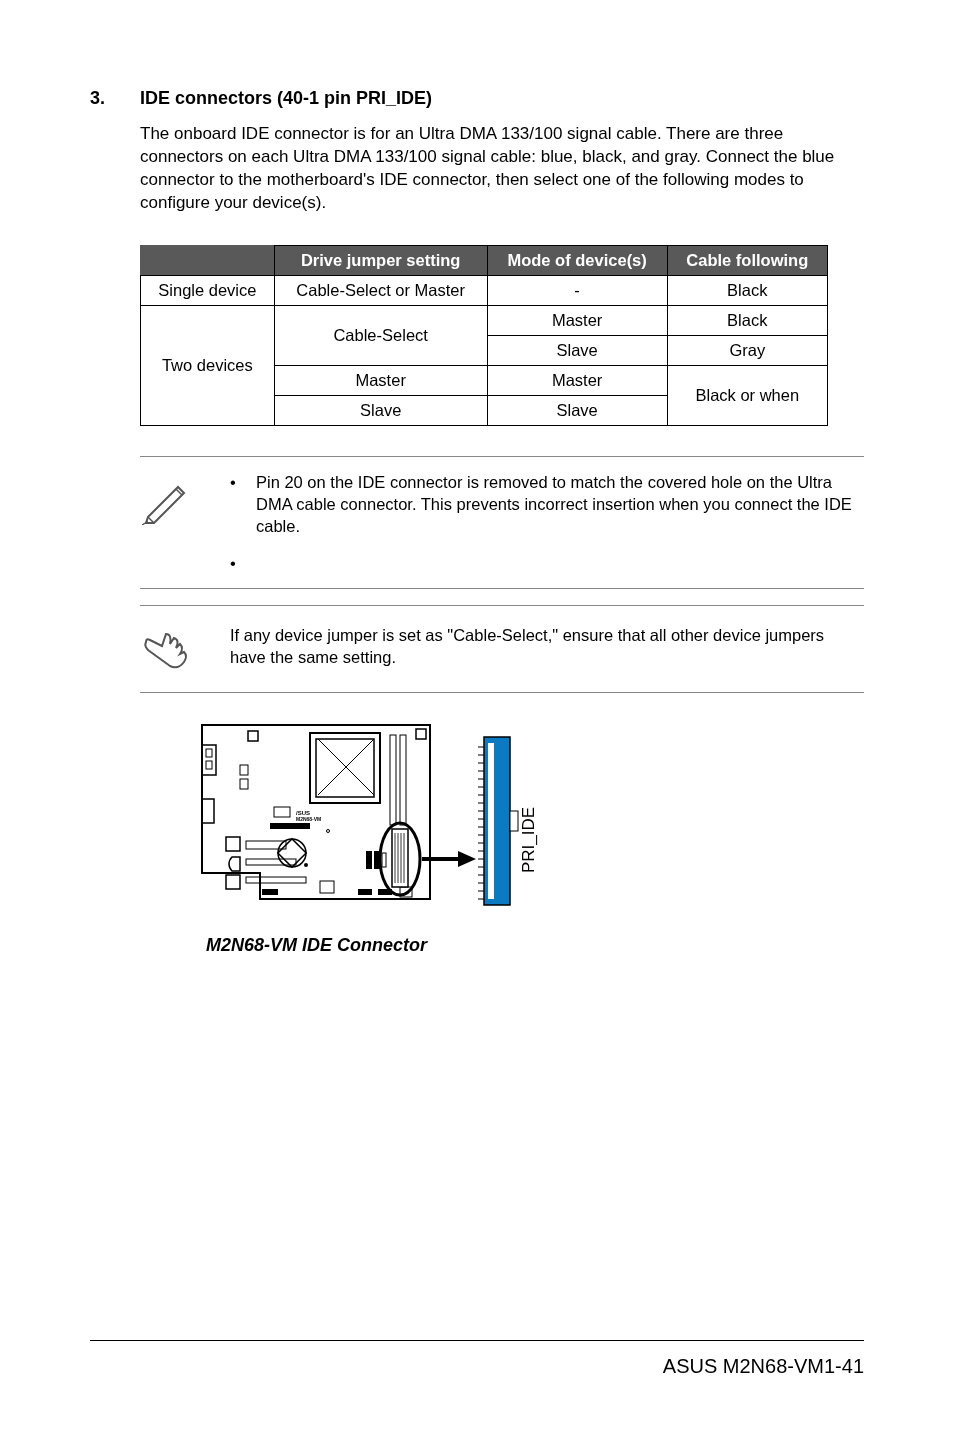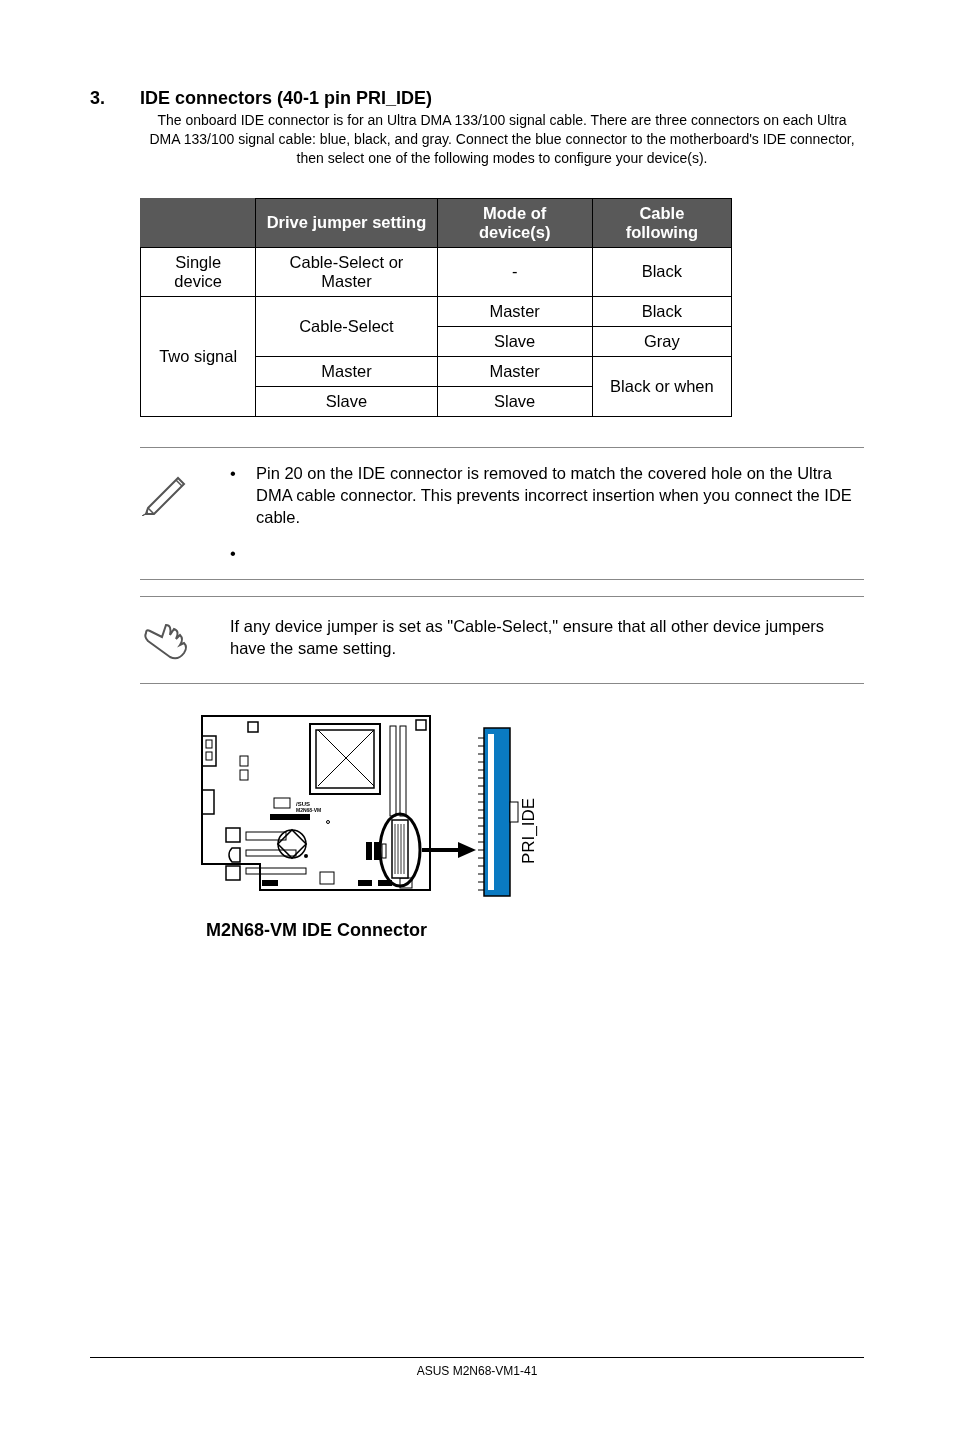--- a/index.html
+++ b/index.html
@@ -21,31 +21,30 @@
       font-weight: bold;
       font-size: 18px;
       min-width: 16px;
     }
     .section-body {
       flex: 1;
     }
     .section-title {
       font-weight: bold;
       font-size: 18px;
-      margin-bottom: 2px;
+      margin-bottom: 14px;
     }
     .section-text {
-      font-size: 14px;
+      font-size: 17px;
       line-height: 1.35;
-      text-align: center;
     }
     .config-table {
       border-collapse: collapse;
       margin: 30px 0 30px 50px;
-      width: 592px;
+      width: 688px;
     }
     .config-table th, .config-table td {
       border: 1px solid #000;
       padding: 5px 10px;
       font-size: 16.5px;
       text-align: center;
       vertical-align: middle;
     }
     .config-table th {
       background: #595959;
@@ -88,33 +87,34 @@
       padding-top: 4px;
     }
     .diagram-wrap {
       margin-left: 110px;
       margin-top: 8px;
     }
     .diagram-svg { display: block; }
     .diagram-caption {
       font-weight: bold;
       font-size: 18px;
-      margin-top: 6px;
+      margin-top: 12px;
       margin-left: 6px;
+      font-style: italic;
     }
     .footer {
       position: absolute;
       bottom: 60px;
       left: 90px;
       right: 90px;
       border-top: 1px solid #000;
       display: flex;
-      justify-content: center;
-      padding-top: 6px;
-      font-size: 12px;
+      justify-content: flex-end;
+      padding-top: 14px;
+      font-size: 20px;
     }
   </style>
 </head>
 <body>
 
 <div class="section-item">
   <div class="section-num">3.</div>
   <div class="section-body">
     <div class="section-title">IDE connectors (40-1 pin PRI_IDE)</div>
     <div class="section-text">The onboard IDE connector is for an Ultra DMA 133/100 signal cable. There are three connectors on each Ultra DMA 133/100 signal cable: blue, black, and gray. Connect the blue connector to the motherboard's IDE connector, then select one of the following modes to configure your device(s).</div>
@@ -129,21 +129,21 @@
     <th class="center">Mode of device(s)</th>
     <th class="center">Cable following</th>
   </tr>
   <tr>
     <td>Single device</td>
     <td>Cable-Select or Master</td>
     <td class="center">-</td>
     <td>Black</td>
   </tr>
   <tr>
-    <td rowspan="4">Two signal</td>
+    <td rowspan="4">Two devices</td>
     <td rowspan="2">Cable-Select</td>
     <td class="center">Master</td>
     <td>Black</td>
   </tr>
   <tr>
     <td class="center">Slave</td>
     <td>Gray</td>
   </tr>
   <tr>
     <td>Master</td>

